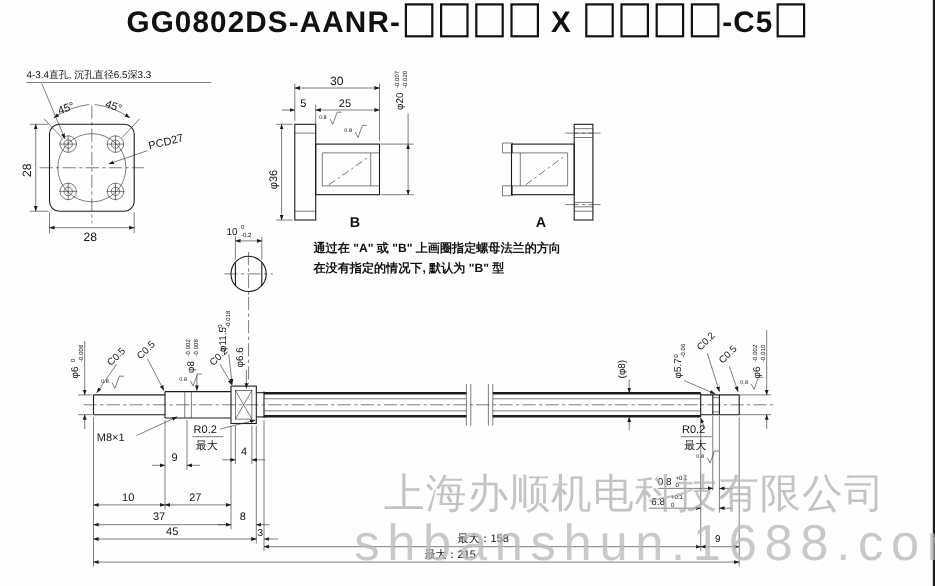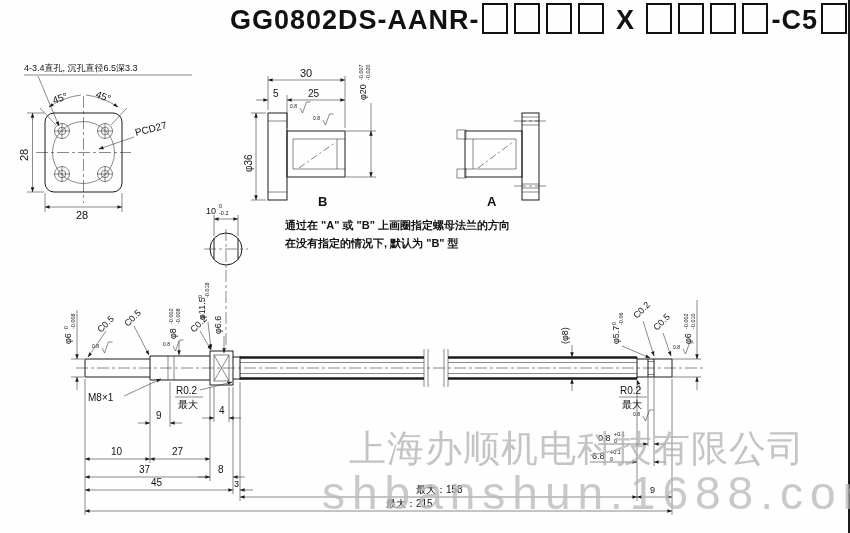--- a/index.html
+++ b/index.html
@@ -1,18 +1,18 @@
 <!DOCTYPE html>
 <html><head>
 <meta charset="utf-8">
 <style>
   html,body{margin:0;padding:0;background:#fff;}
   .stage{position:relative;width:850px;height:533px;background:#fefefe;overflow:hidden;
          font-family:"Liberation Sans","DejaVu Sans",sans-serif;color:#111;}
-  .title{position:absolute;left:0;top:4px;width:850px;text-align:right;
+  .title{position:absolute;left:0;top:4px;width:850px;text-align:center;
          font-weight:bold;font-size:27px;letter-spacing:1px;white-space:nowrap;}
   .title .seg{vertical-align:middle;}
   .obox{display:inline-block;width:22px;height:27px;border:2px solid #111;
         margin:0 3px;vertical-align:middle;position:relative;top:-2px;background:transparent;}
   .wm1{position:absolute;left:349px;top:424px;font-size:37px;letter-spacing:1px;
        color:rgba(176,176,176,0.75);white-space:nowrap;z-index:5;font-weight:400;}
   .wm2{position:absolute;left:322px;top:466px;font-size:46px;letter-spacing:7px;
        color:rgba(186,186,186,0.78);white-space:nowrap;z-index:5;}
   .edge-right{position:absolute;right:0;top:0;width:2px;height:533px;background:#1a1a1a;}
   svg{position:absolute;left:0;top:0;}

